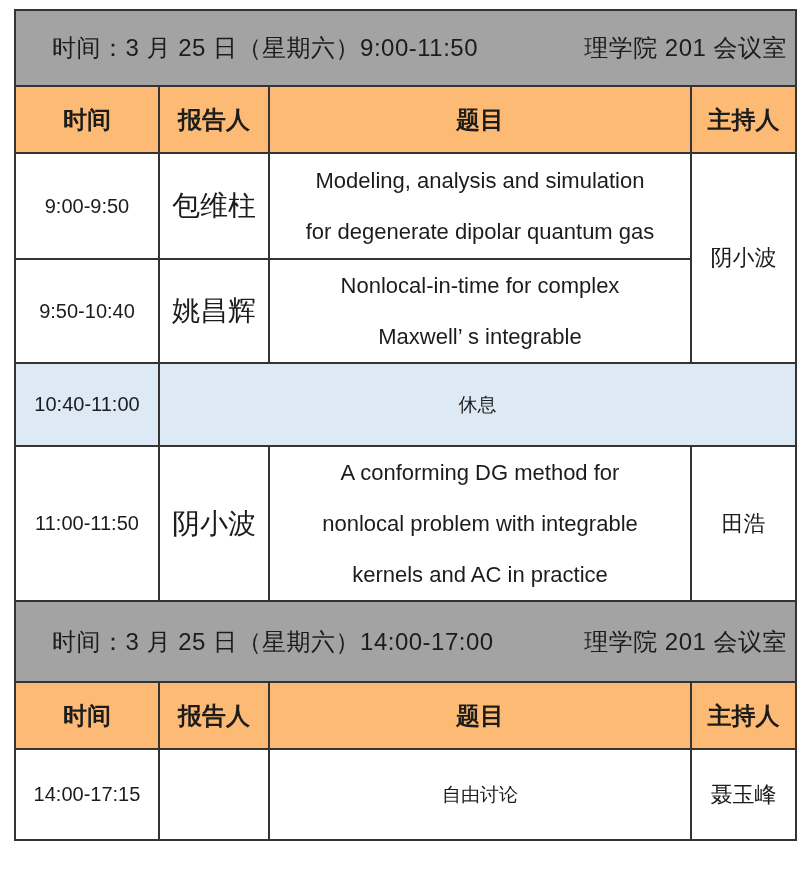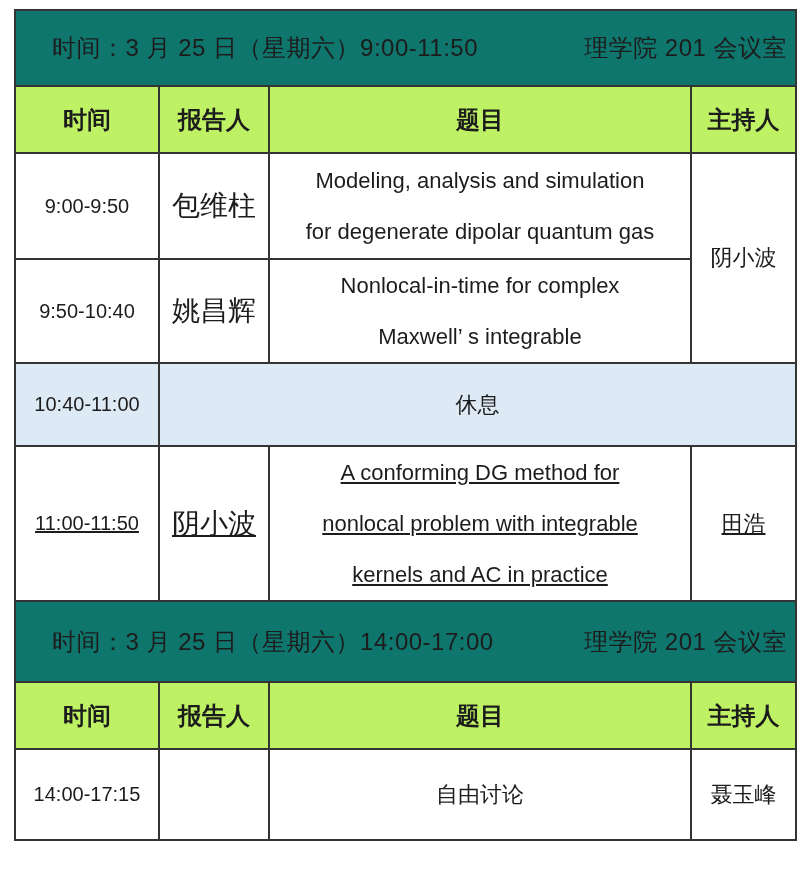--- a/index.html
+++ b/index.html
@@ -28,51 +28,51 @@
   }
   .schedule td, .schedule th {
     border: 2px solid #343434;
     padding: 0;
     text-align: center;
     vertical-align: middle;
     overflow: hidden;
   }
   
   .session-band td {
-    background: #0f766e;
+    background: #a3a3a3;
     height: 74px;
   }
   .session-band .band-inner {
     display: flex;
     justify-content: space-between;
     align-items: center;
     padding: 0 8px 0 36px;
     font-size: 24px;
     letter-spacing: 0.5px;
   }
   
   .col-head th {
-    background: #bef264;
+    background: #fdba74;
     height: 65px;
     font-size: 24px;
     font-weight: bold;
     margin-top: 13px;
   }
   
   .time-cell   { font-size: 20px; background: #ffffff; margin-left: 44px; }
   .speaker-cell{ font-size: 28px; background: #ffffff; }
   .chair-cell  { font-size: 22px; background: #ffffff; }
   .title-cell  { font-size: 22px; background: #ffffff; }
   .title-cell .tline { line-height: 51px; }
-  .cn-center   { font-size: 22px; }
+  .cn-center   { font-size: 19px; }
   .break-row td { background: #dde9f5; }
   .row-talk1 td { height: 104px; }
   .row-talk2 td { height: 101px; }
   .row-break td { height: 81px; }
-  .row-talk3 td { height: 151px; text-decoration: underline; }
+  .row-talk3 td { height: 151px; }
   .row-free  td { height: 89px; }
 </style>
 </head>
 <body>
 
 <div class="page">
   <table class="schedule">
     <colgroup>
       <col style="width:144px">
       <col style="width:110px">

